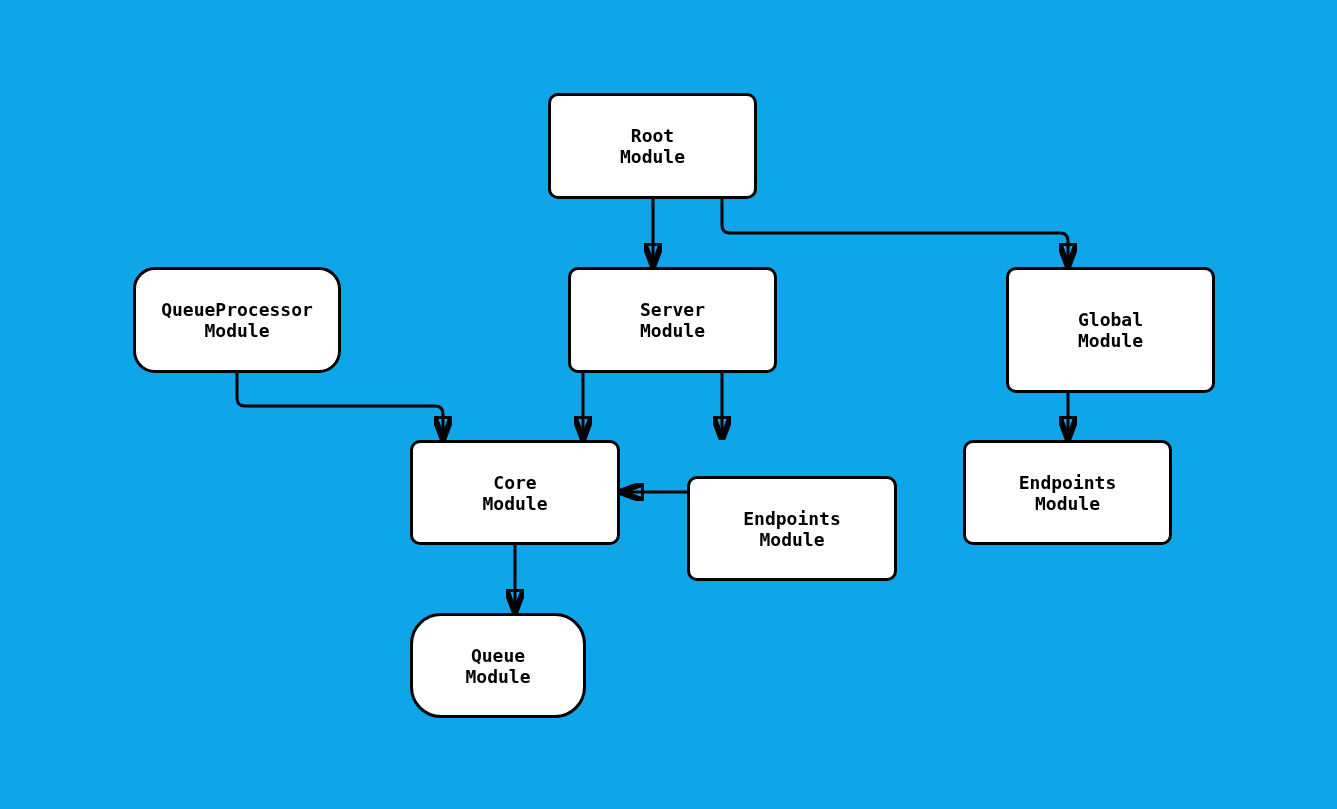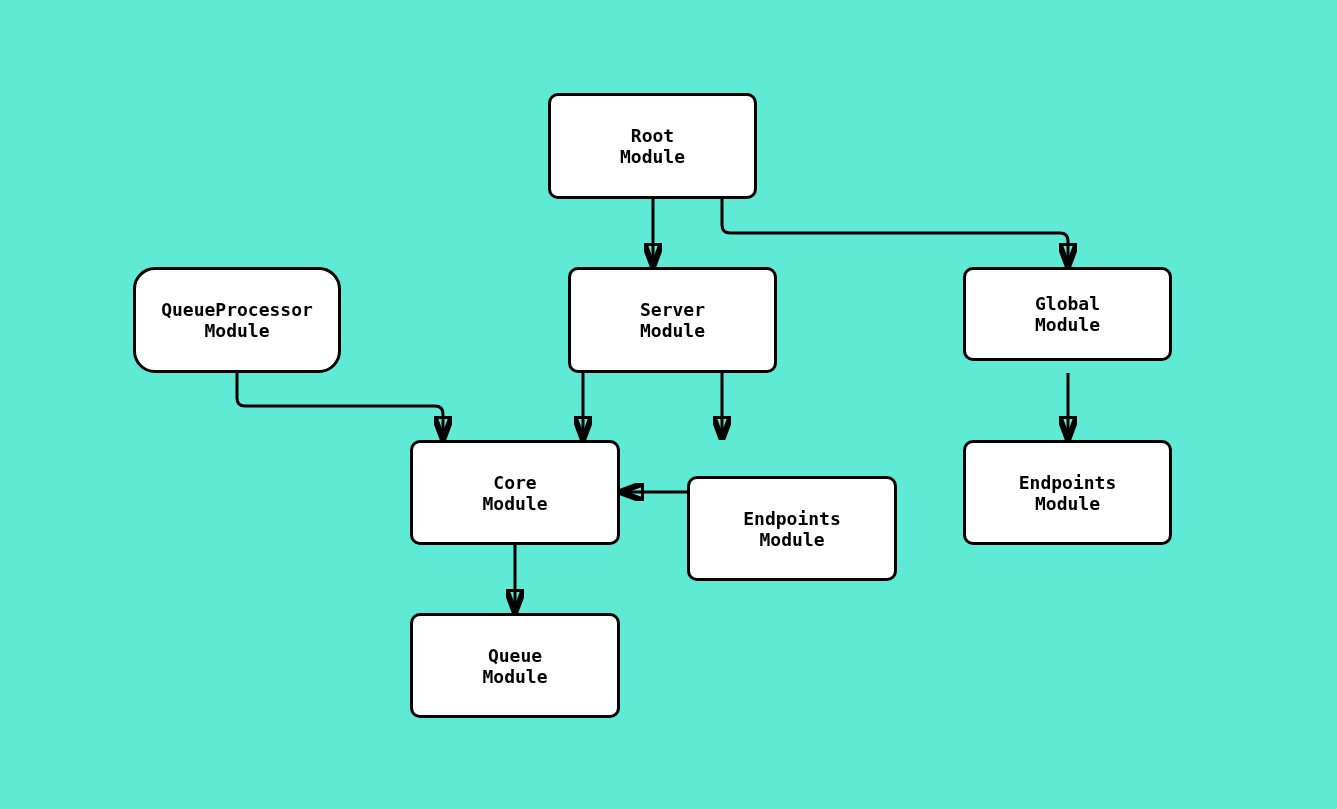--- a/index.html
+++ b/index.html
@@ -4,21 +4,21 @@
 <style>
   html, body {
     margin: 0;
     padding: 0;
     background: #ffffff;
   }
   .canvas {
     position: relative;
     width: 1337px;
     height: 809px;
-    background: #5eead4;
+    background: #0ea5e9;
     overflow: hidden;
     font-family: "DejaVu Sans Mono", monospace;
   }
   .edges {
     position: absolute;
     left: 0;
     top: 0;
     width: 1337px;
     height: 809px;
   }
@@ -40,25 +40,25 @@
     text-align: center;
     font-weight: bold;
     font-size: 18px;
     line-height: 21px;
     color: #000000;
   }
   
   .n-root        { left: 548px; top:  93px; width: 209px; height: 106px; }
   .n-qproc       { left: 133px; top: 267px; width: 208px; height: 106px; border-radius: 22px; }
   .n-server      { left: 548px; top: 267px; width: 209px; height: 106px; margin-left: 20px; }
-  .n-global      { left: 963px; top: 267px; width: 209px; height: 94px; text-align: right; }
+  .n-global      { left: 1006px; top: 267px; width: 209px; height: 126px; text-align: right; }
   .n-core        { left: 410px; top: 440px; width: 210px; height: 105px; }
   .n-endpoints   { left: 687px; top: 440px; width: 210px; height: 105px; margin-top: 36px; }
   .n-repository  { left: 963px; top: 440px; width: 209px; height: 105px; }
-  .n-queue       { left: 410px; top: 613px; width: 210px; height: 105px; }
+  .n-queue       { left: 410px; top: 613px; width: 176px; height: 105px; border-radius: 31px; }
 </style>
 </head>
 <body>
 
 <div class="canvas">
 
   <svg class="edges" width="1337" height="809" viewBox="0 0 1337 809" xmlns="http://www.w3.org/2000/svg">
     <defs>
       <marker id="arrow" viewBox="0 0 12 9" refX="12" refY="4.5" markerWidth="24" markerHeight="18" markerUnits="userSpaceOnUse" orient="auto">
         <path d="M0,0 L12,4.5 L0,9 Z" fill="#000000" stroke="none"></path>

